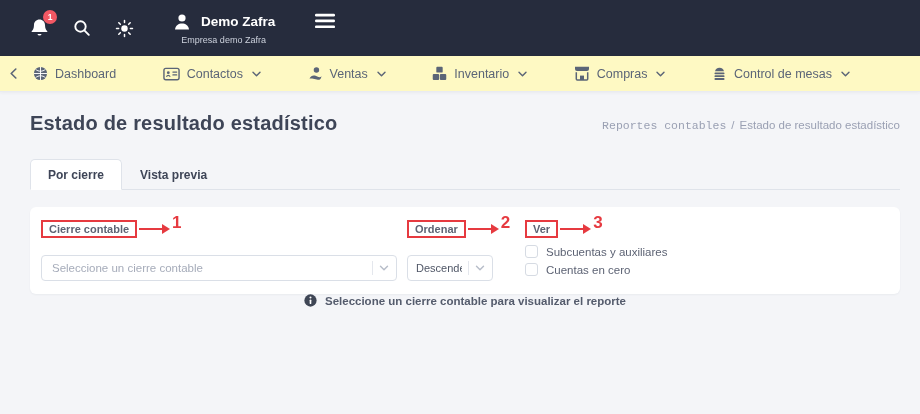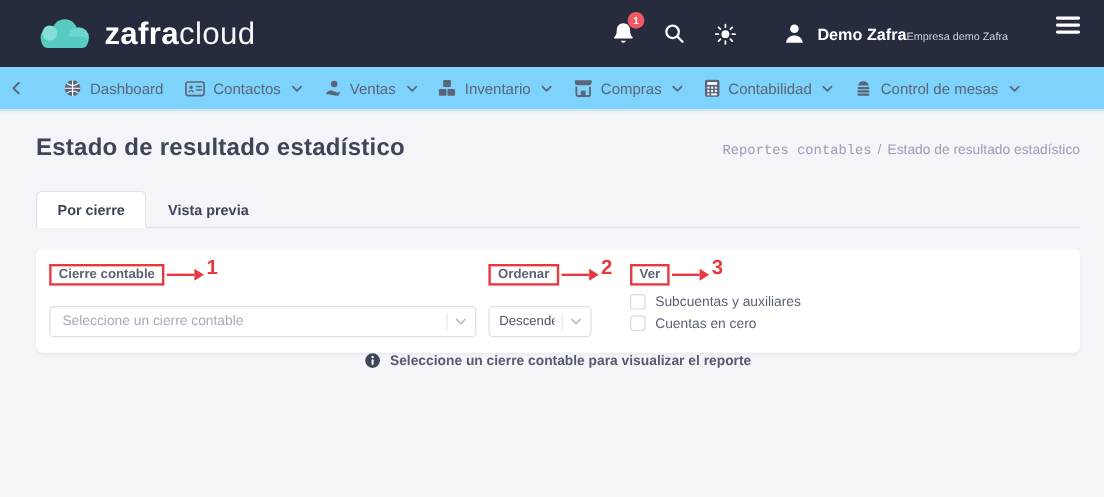--- a/index.html
+++ b/index.html
@@ -24,34 +24,33 @@
 
   .topbar-right { display:flex; align-items:center; gap:24px; }
   .icon-btn { position:relative; display:flex; align-items:center; cursor:pointer; }
   .badge {
     position:absolute; top:-8px; right:-8px;
     background:#f25864; color:#fff;
     width:14px; height:14px; border-radius:50%;
     font-size:8.5px; font-weight:700;
     display:flex; align-items:center; justify-content:center;
   }
-  .user-block { display:flex; flex-direction:row; align-items:center; margin-left:14px; cursor:pointer; }
+  .user-block { display:flex; flex-direction:column; align-items:center; margin-left:14px; cursor:pointer; }
   .user-top { display:flex; align-items:center; gap:9px; }
   .user-name { color:#fff; font-size:13.5px; font-weight:600; white-space:nowrap; }
   .user-company { color:#ccd1dc; font-size:9px; margin-top:3px; white-space:nowrap; }
   .hamburger { margin-left:16px; transform:translateY(-7px); }
 
   
   .nav {
-    height:36px; background:#7dd3fc;
+    height:36px; background:#fef9c3;
     display:flex; align-items:center;
     padding:0 70px 0 10px;
     border-bottom:1px solid #e9ebf1;
     box-shadow:0 1px 3px rgba(30,40,60,.05);
-    gap:20px;
   }
   .nav-scroll { margin-right:16px; display:flex; cursor:pointer; }
   .nav-items { flex:1; display:flex; justify-content:space-between; align-items:center; }
   .nav-item {
     display:flex; align-items:center; gap:7px;
     color:#5b6577; font-size:12.5px; font-weight:500;
     white-space:nowrap; cursor:pointer;
   }
   .nav-item .caret { margin-left:2px; display:flex; }
 
@@ -120,32 +119,20 @@
     display:flex; align-items:center; justify-content:center; gap:8px;
   }
   .info-text { font-size:11.5px; font-weight:600; color:#555c6d; }
 </style>
 </head>
 <body>
 
 <div>
 
   <header class="topbar">
-    <div class="logo">
-      <span style="display:flex;">
-        <svg width="48" height="27" viewBox="0 0 50 28">
-          <circle cx="13" cy="17" r="9" fill="#57cbc2"></circle>
-          <circle cx="25" cy="12" r="11" fill="#57cbc2"></circle>
-          <circle cx="37" cy="17" r="9" fill="#6fd6cd"></circle>
-          <rect x="5" y="16" width="40" height="10" rx="5" fill="#57cbc2"></rect>
-          <circle cx="12" cy="13" r="6.5" fill="#85ded7"></circle>
-        </svg>
-      </span>
-      <span class="logo-text"><span class="logo-bold">zafra</span><span class="logo-light">cloud</span></span>
-    </div>
 
     <div class="topbar-right">
       <div class="icon-btn">
         <span style="display:flex;">
           <svg width="19" height="20" viewBox="0 0 20 21" fill="#fff">
             <path d="M10 1.5c-3.3 0-5.8 2.5-5.8 5.8 0 3.6-1.2 5.3-2.3 6.4-.4.4-.1 1.1.5 1.1h15.2c.6 0 .9-.7.5-1.1-1.1-1.1-2.3-2.8-2.3-6.4 0-3.3-2.5-5.8-5.8-5.8z"></path>
             <path d="M7.8 16.8a2.3 2.3 0 0 0 4.4 0z"></path>
           </svg>
         </span>
         <span class="badge">1</span>
@@ -272,44 +259,20 @@
           </svg>
         </span>
         <span>Compras</span>
         <span class="caret">
           <svg width="9" height="6" viewBox="0 0 9 6" fill="none" stroke="#5b6577" stroke-width="1.4" stroke-linecap="round" stroke-linejoin="round">
               <path d="M1 1.2 4.5 4.8 8 1.2"></path>
             </svg>
         </span>
       </div>
 
-      <div class="nav-item">
-        <span style="display:flex;">
-          <svg width="13" height="15" viewBox="0 0 13 15">
-            <rect x="0.5" y="0.4" width="12" height="14.2" rx="1.6" fill="#5b6577"></rect>
-            <rect x="2.4" y="2.4" width="8.2" height="2.3" fill="#fff"></rect>
-            <g fill="#fff">
-              <rect x="2.5" y="6.2" width="1.7" height="1.7"></rect>
-                <rect x="5.6" y="6.2" width="1.7" height="1.7"></rect>
-                <rect x="8.7" y="6.2" width="1.7" height="1.7"></rect>
-              <rect x="2.5" y="9" width="1.7" height="1.7"></rect>
-                <rect x="5.6" y="9" width="1.7" height="1.7"></rect>
-                <rect x="8.7" y="9" width="1.7" height="1.7"></rect>
-              <rect x="2.5" y="11.8" width="1.7" height="1.7"></rect>
-                <rect x="5.6" y="11.8" width="4.8" height="1.7"></rect>
-            </g>
-          </svg>
-        </span>
-        <span>Contabilidad</span>
-        <span class="caret">
-          <svg width="9" height="6" viewBox="0 0 9 6" fill="none" stroke="#5b6577" stroke-width="1.4" stroke-linecap="round" stroke-linejoin="round">
-              <path d="M1 1.2 4.5 4.8 8 1.2"></path>
-            </svg>
-        </span>
-      </div>
 
       <div class="nav-item">
         <span style="display:flex;">
           <svg width="15" height="14" viewBox="0 0 16 15" fill="#5b6577">
             <path d="M3.2 4.6a4.9 4.9 0 0 1 9.6 0z"></path>
             <rect x="2.6" y="5.8" width="10.8" height="2" rx="1"></rect>
             <rect x="2.6" y="8.8" width="10.8" height="2" rx="1"></rect>
             <rect x="2.6" y="11.8" width="10.8" height="2" rx="1"></rect>
           </svg>
         </span>

